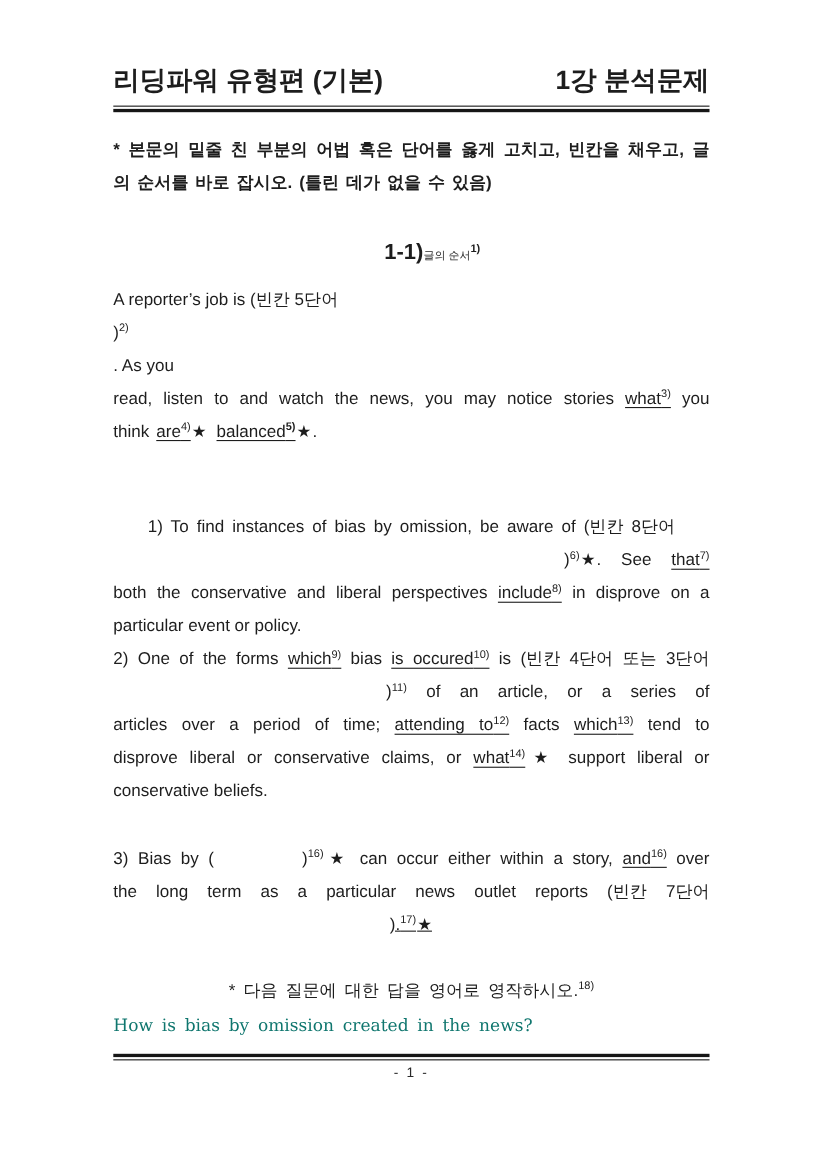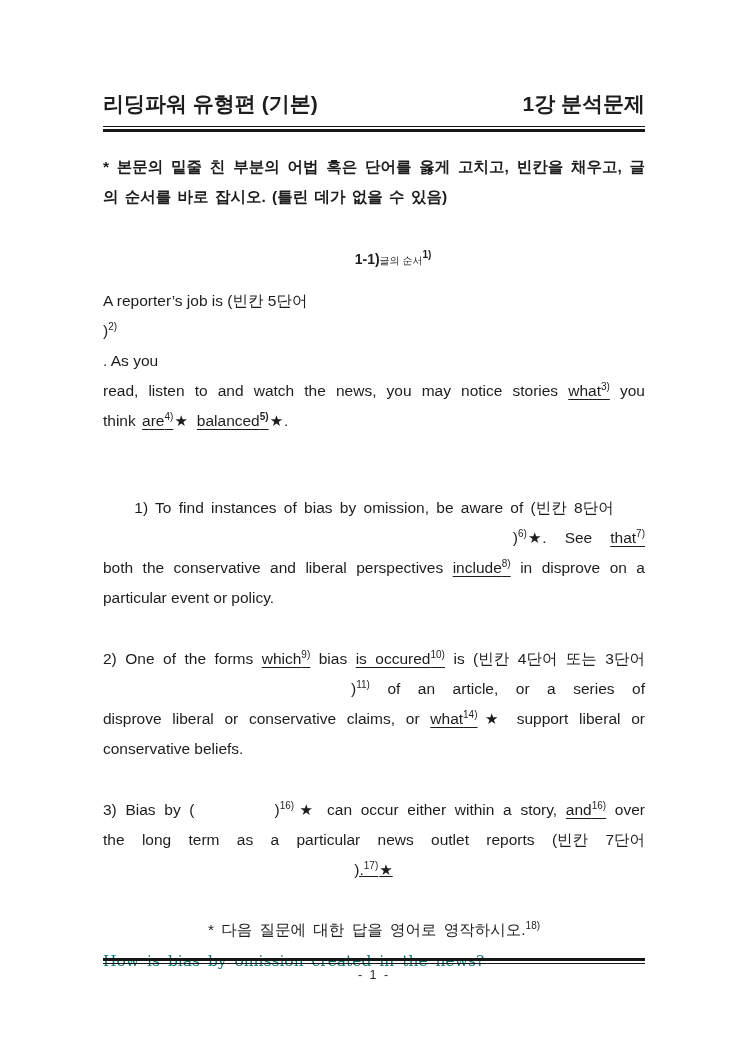--- a/index.html
+++ b/index.html
@@ -5,47 +5,47 @@
   html,body { margin:0; padding:0; background:#ffffff; }
   .page {
     position:relative; width:743px; height:1051px; background:#ffffff;
     font-family:"Liberation Sans","DejaVu Sans",sans-serif;
     color:#1d1d1d; overflow:hidden;
   }
   .content { padding:0 98px 0 103px; }
 
   
   .header-row { display:flex; justify-content:space-between; align-items:flex-end;
-    padding-top:92px; font-weight:bold; font-size:21px; line-height:24px; }
+    padding-top:62px; font-weight:bold; font-size:24px; line-height:24px; }
   .hrule { margin-top:10px; height:2px; border-top:1px solid #161616; border-bottom:3px solid #161616; }
 
   
   .line { font-size:15.5px; line-height:30px; }
   .jline { text-align:justify; text-align-last:justify; }
   .rline { text-align:right; }
   .cline { text-align:center;text-decoration:underline; }
   .ws2 { word-spacing:2px; } .ws3 { word-spacing:3px;text-align:center; }
 
   sup { font-size:10px; line-height:0; vertical-align:super; }
   .u { text-decoration:underline; text-underline-offset:3px; text-decoration-thickness:1px; }
   .b { font-weight:bold; }
   .star { font-size:15px; padding:0 1px; }
   .sp { display:inline-block; height:1px; }
   .flexline { display:flex; align-items:baseline;flex-direction:column; }
   .flexsp { flex:1; }
 
   
   .instruction { margin-top:20px; font-weight:bold; }
   .title-line { margin-top:30px; text-align:center; line-height:34px; }
-  .title-num { font-size:14px; font-weight:bold;margin-left:38px; }
+  .title-num { font-size:20px; font-weight:bold;margin-left:38px; }
   .title-sub { font-size:10px; }
   .title-line sup { font-weight:bold; }
   .para-a { margin-top:8px; }
   .sec1 { margin-top:57px; }
-  .sec2 { margin-top:31px; }
+  .sec2 { }
   .sec3 { margin-top:31px; }
   .outro { margin-top:30px; }
   .serif-line { font-family:"DejaVu Serif","Liberation Serif",serif; color:#0f766e;
     word-spacing:3px; line-height:32px; }
 
   
   .footer { position:absolute; top:958px; left:103px; right:98px; text-align:center; }
   .frule { height:2px; border-top:3px solid #161616; border-bottom:1px solid #161616; }
   .pagenum { font-size:12.5px; margin-top:4px; letter-spacing:2px; color:#2a2a2a; }
 </style>
@@ -84,20 +84,21 @@
     <div class="sec1">
       <div class="line ws3">1) To find instances of bias by omission, be aware of (빈칸 8단어</div>
       <div class="line rline ws2"><span>)<sup>6)</sup></span><span class="star">★</span><span>.</span><span class="sp" style="width: 18px;"></span><span>See</span><span class="sp" style="width: 18px;"></span><span class="u">that<sup>7)</sup></span></div>
       <div class="line jline"><span>both the conservative and liberal perspectives </span><span class="u">include<sup>8)</sup></span><span> in disprove on a</span></div>
       <div class="line">particular event or policy.</div>
     </div>
 
     <div class="sec2">
       <div class="line jline"><span>2) One of the forms </span><span class="u">which<sup>9)</sup></span><span> bias </span><span class="u">is occured<sup>10)</sup></span><span> is (빈칸 4단어 또는 3단어</span></div>
       <div class="line jline"><span class="sp" style="width: 248px;"></span><span>)<sup>11)</sup></span><span> of an article, or a series of</span></div>
+      <div class="line jline"><span>articles over a period of time; </span><span class="u">attending to<sup>12)</sup></span><span> facts </span><span class="u">which<sup>13)</sup></span><span> tend to</span></div>
       <div class="line jline"><span>disprove liberal or conservative claims, or </span><span class="u">what<sup>14)</sup></span><span class="star">★</span><span> support liberal or</span></div>
       <div class="line">conservative beliefs.</div>
     </div>
 
     <div class="sec3">
       <div class="line jline"><span>3) Bias by (</span><span class="sp" style="width: 80px;"></span><span>)<sup>16)</sup></span><span class="star">★</span><span> can occur either within a story, </span><span class="u">and<sup>16)</sup></span><span> over</span></div>
       <div class="line jline">the long term as a particular news outlet reports (빈칸 7단어</div>
       <div class="line cline"><span>).<sup>17)</sup></span><span class="star">★</span></div>
     </div>
 

